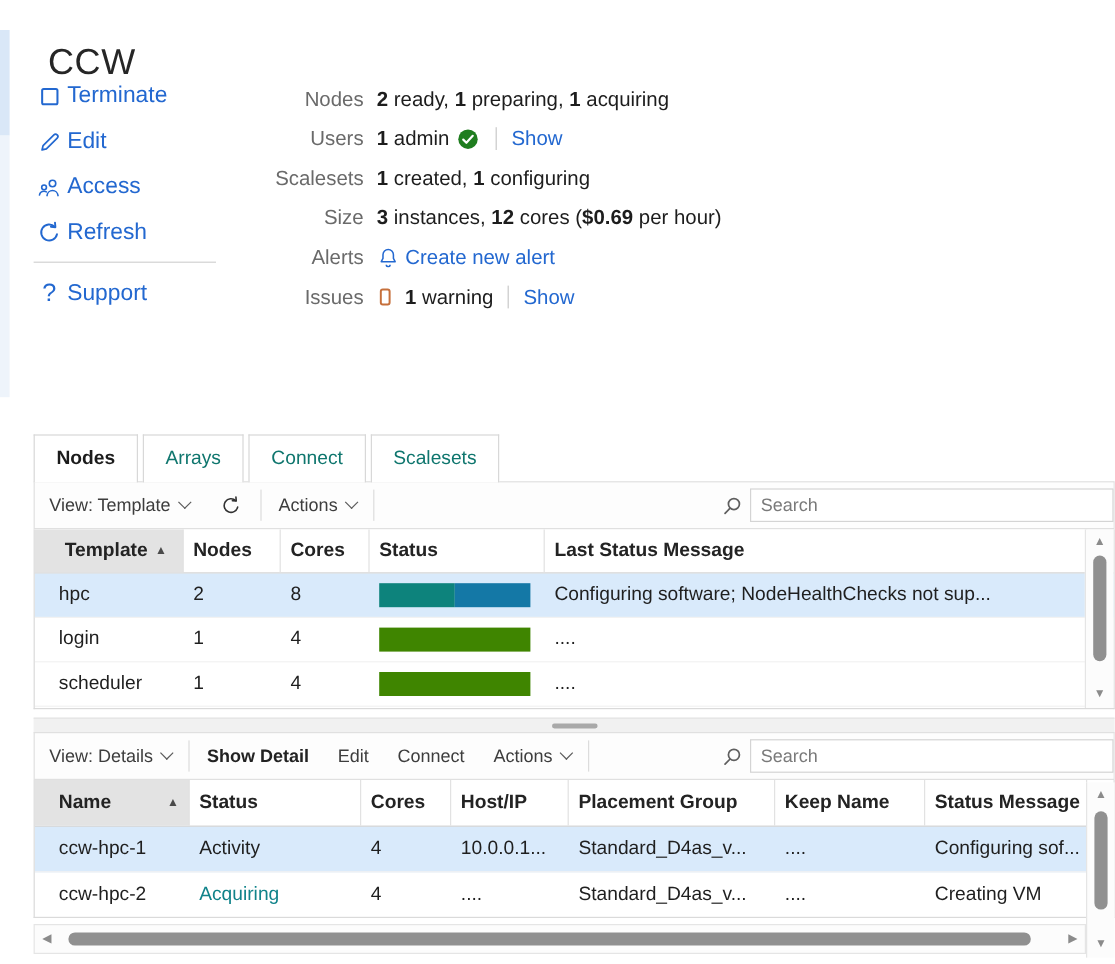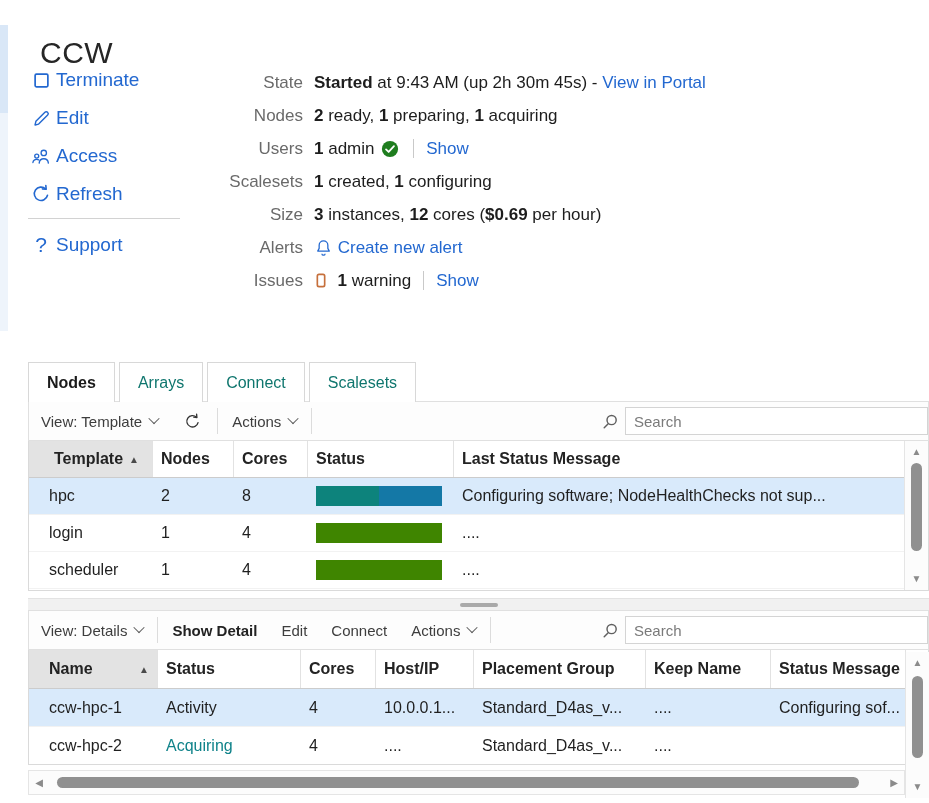--- a/index.html
+++ b/index.html
@@ -135,24 +135,20 @@
       <div class="menu-item">
         <span class="micon seg-icon">
           <span class="qmark">?</span>
         </span>
         <span class="mlabel">Support</span>
       </div>
     </nav>
 
   <div class="info" id="info">
       <div class="info-row">
-        <span class="info-label">State</span>
-        <span class="info-value"><span class="b">Started</span><span> at 9:43 AM (up 2h 30m 45s) - </span><span class="lnk">View in Portal</span></span>
-      </div>
-      <div class="info-row">
         <span class="info-label">Nodes</span>
         <span class="info-value"><span class="b">2</span><span> ready, </span><span class="b">1</span><span> preparing, </span><span class="b">1</span><span> acquiring</span></span>
       </div>
       <div class="info-row">
         <span class="info-label">Users</span>
         <span class="info-value"><span class="b">1</span><span> admin </span><span class="seg-icon"><svg width="18" height="18" viewBox="0 0 20 20">
               <circle cx="10" cy="10" r="9" fill="#1f7d1f"></circle>
               <path d="M5.6 10.4l2.9 2.9 5.9-6.4" stroke="#fff" stroke-width="2" fill="none" stroke-linecap="round" stroke-linejoin="round"></path>
             </svg></span><span class="vdiv"></span><span class="lnk">Show</span></span>
       </div>
@@ -345,20 +341,21 @@
           <div class="tcell" style="width: 125px;">....</div>
           <div class="tcell" style="width: 135px;">Configuring sof...</div>
         </div>
         <div class="trow brow">
           <div class="tcell first" style="width: 129px;">ccw-hpc-2</div>
           <div class="tcell teal-text" style="width: 143px;">Acquiring</div>
           <div class="tcell" style="width: 75px;">4</div>
           <div class="tcell" style="width: 98px;">....</div>
           <div class="tcell" style="width: 172px;">Standard_D4as_v...</div>
           <div class="tcell" style="width: 125px;">....</div>
+          <div class="tcell" style="width: 135px;">Creating VM</div>
         </div>
       </div>
 
     <div class="gap5"></div>
     <div class="hscroll" id="hscroll">
       <span class="sarrow" id="h-left">◀</span>
       <div class="htrack">
         <div class="hthumb"></div>
       </div>
       <span class="sarrow" id="h-right">▶</span>

